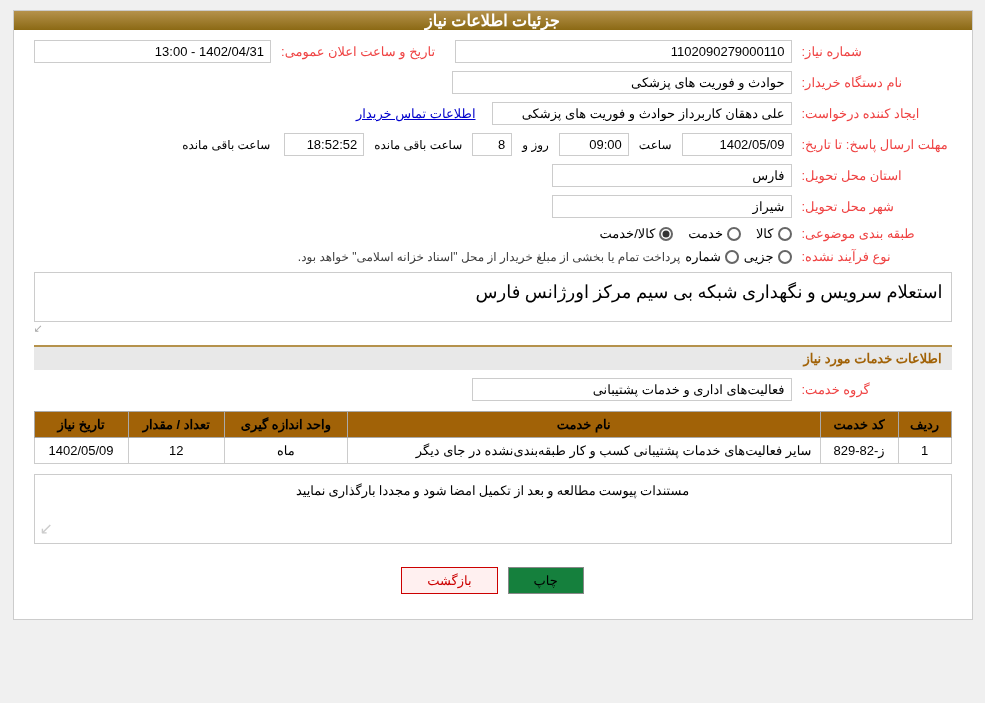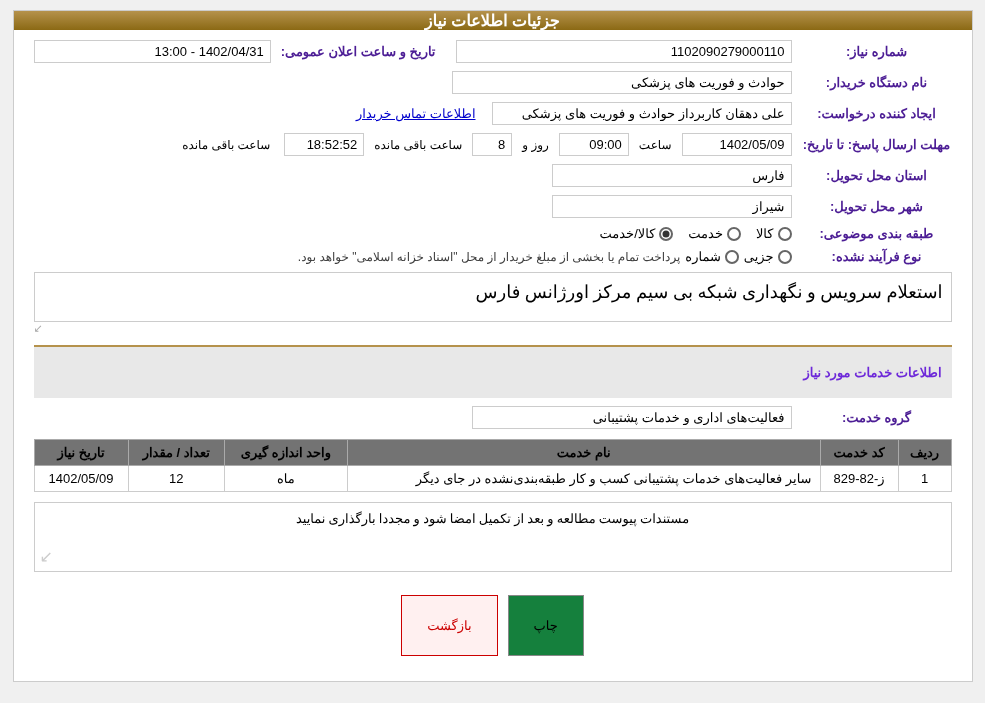--- a/index.html
+++ b/index.html
@@ -27,24 +27,24 @@
     .content {
       padding: 10px 20px;
     }
     .form-row {
       display: flex;
       align-items: center;
       margin-bottom: 8px;
       direction: rtl;
     }
     .label {
-      color: #4c1d95;
-      font-weight: bold;
+      color: #ef4444;
+      font-weight: normal;
       min-width: 160px;
-      text-align: center;
+      text-align: left;
       padding-left: 10px;
       white-space: nowrap;
     }
     .input-field {
       border: 1px solid #ccc;
       padding: 3px 6px;
       font-family: Tahoma, Arial, sans-serif;
       font-size: 13px;
       direction: rtl;
       background: #fff;
@@ -62,23 +62,23 @@
       flex: 1;
     }
     .link-blue {
       color: #0000cc;
       text-decoration: underline;
       cursor: pointer;
     }
     .section-header {
       background: #e8e8e8;
       border-top: 2px solid #b5924c;
-      padding: 18px 10px;
+      padding: 4px 10px;
       font-weight: bold;
-      color: #6d28d9;
+      color: #a16207;
       margin: 10px 0 8px 0;
     }
     .radio-group {
       display: flex;
       align-items: center;
       gap: 15px;
     }
     .radio-item {
       display: flex;
       align-items: center;
@@ -130,21 +130,21 @@
     }
     .table-section {
       margin: 10px 0;
     }
     .data-table {
       width: 100%;
       border-collapse: collapse;
       direction: rtl;
     }
     .data-table th {
-      background: #737373;
+      background: #a16207;
       border: 1px solid #aaa;
       padding: 5px 8px;
       text-align: center;
       font-weight: bold;
       font-size: 13px;
     }
     .data-table td {
       border: 1px solid #ccc;
       padding: 5px 8px;
       text-align: center;
@@ -185,21 +185,21 @@
       color: #ccc;
       font-size: 16px;
     }
     .button-row {
       display: flex;
       justify-content: center;
       gap: 10px;
       padding: 15px 0;
     }
     .btn {
-      padding: 22px 25px;
+      padding: 5px 25px;
       border: 1px solid #aaa;
       background: #f0f0f0;
       cursor: pointer;
       font-family: Tahoma, Arial, sans-serif;
       font-size: 13px;
     }
     .btn-print {
       border: 1px solid #888;
       background: #15803d;
     }

